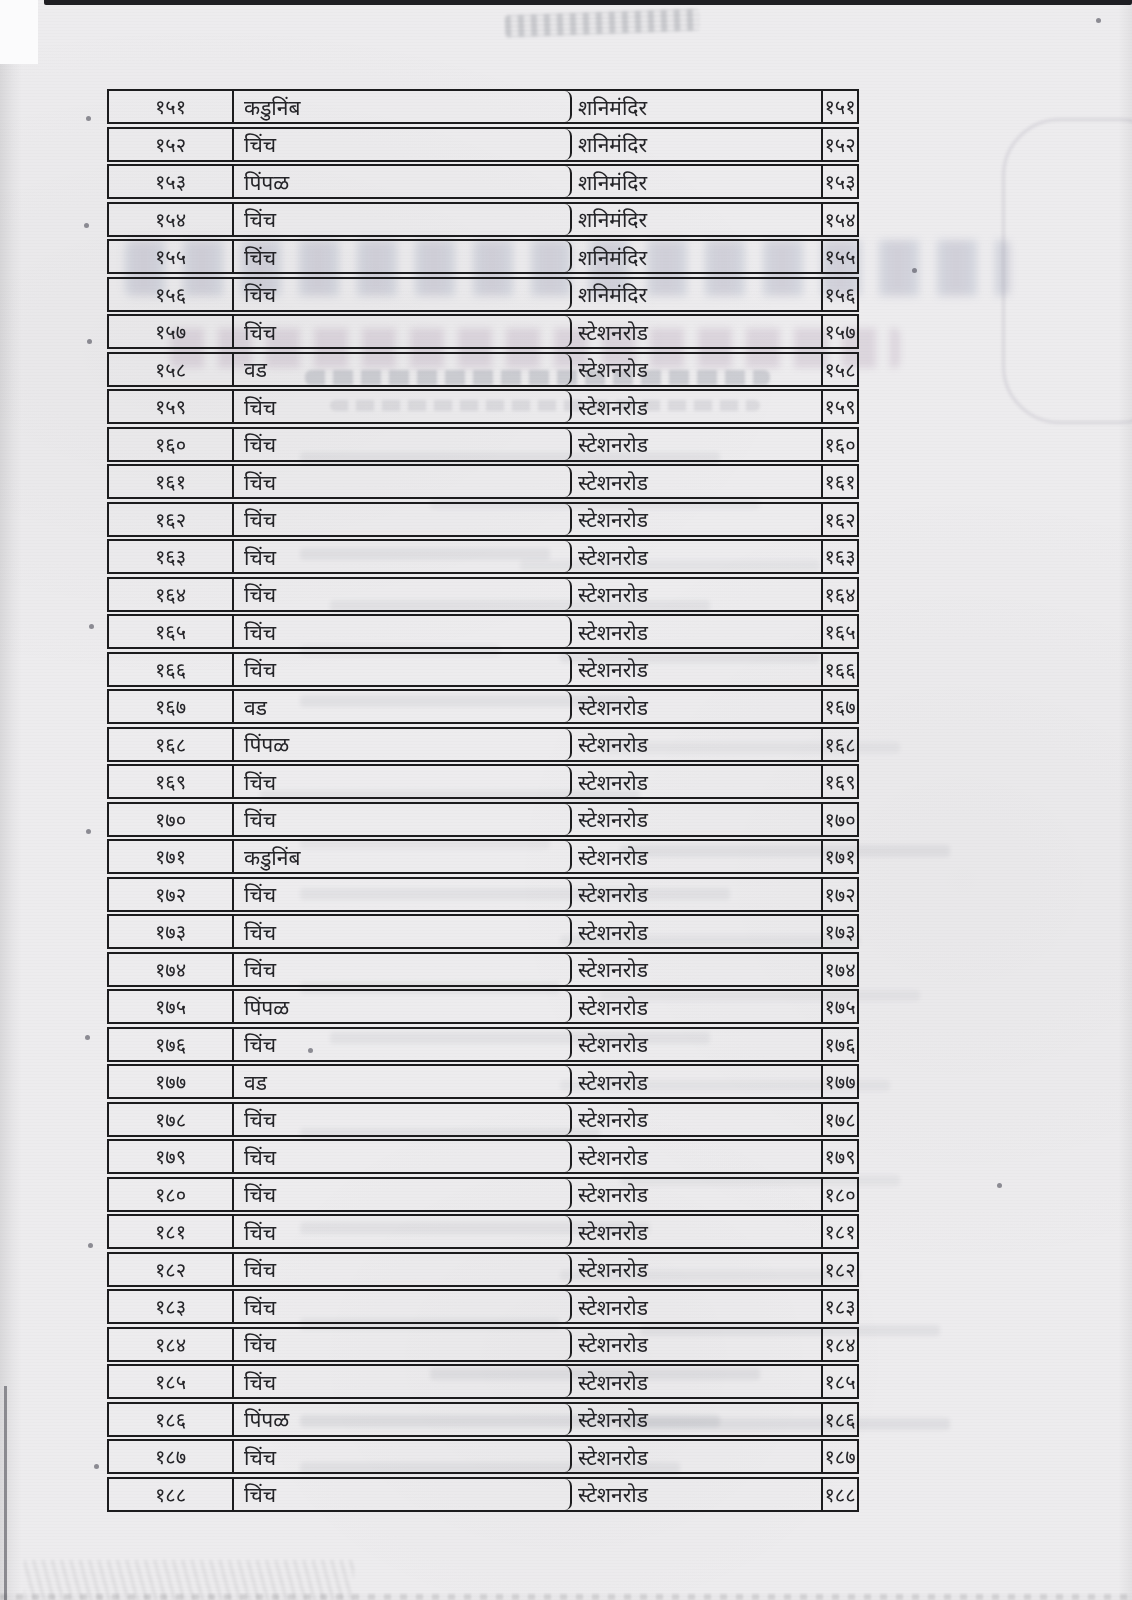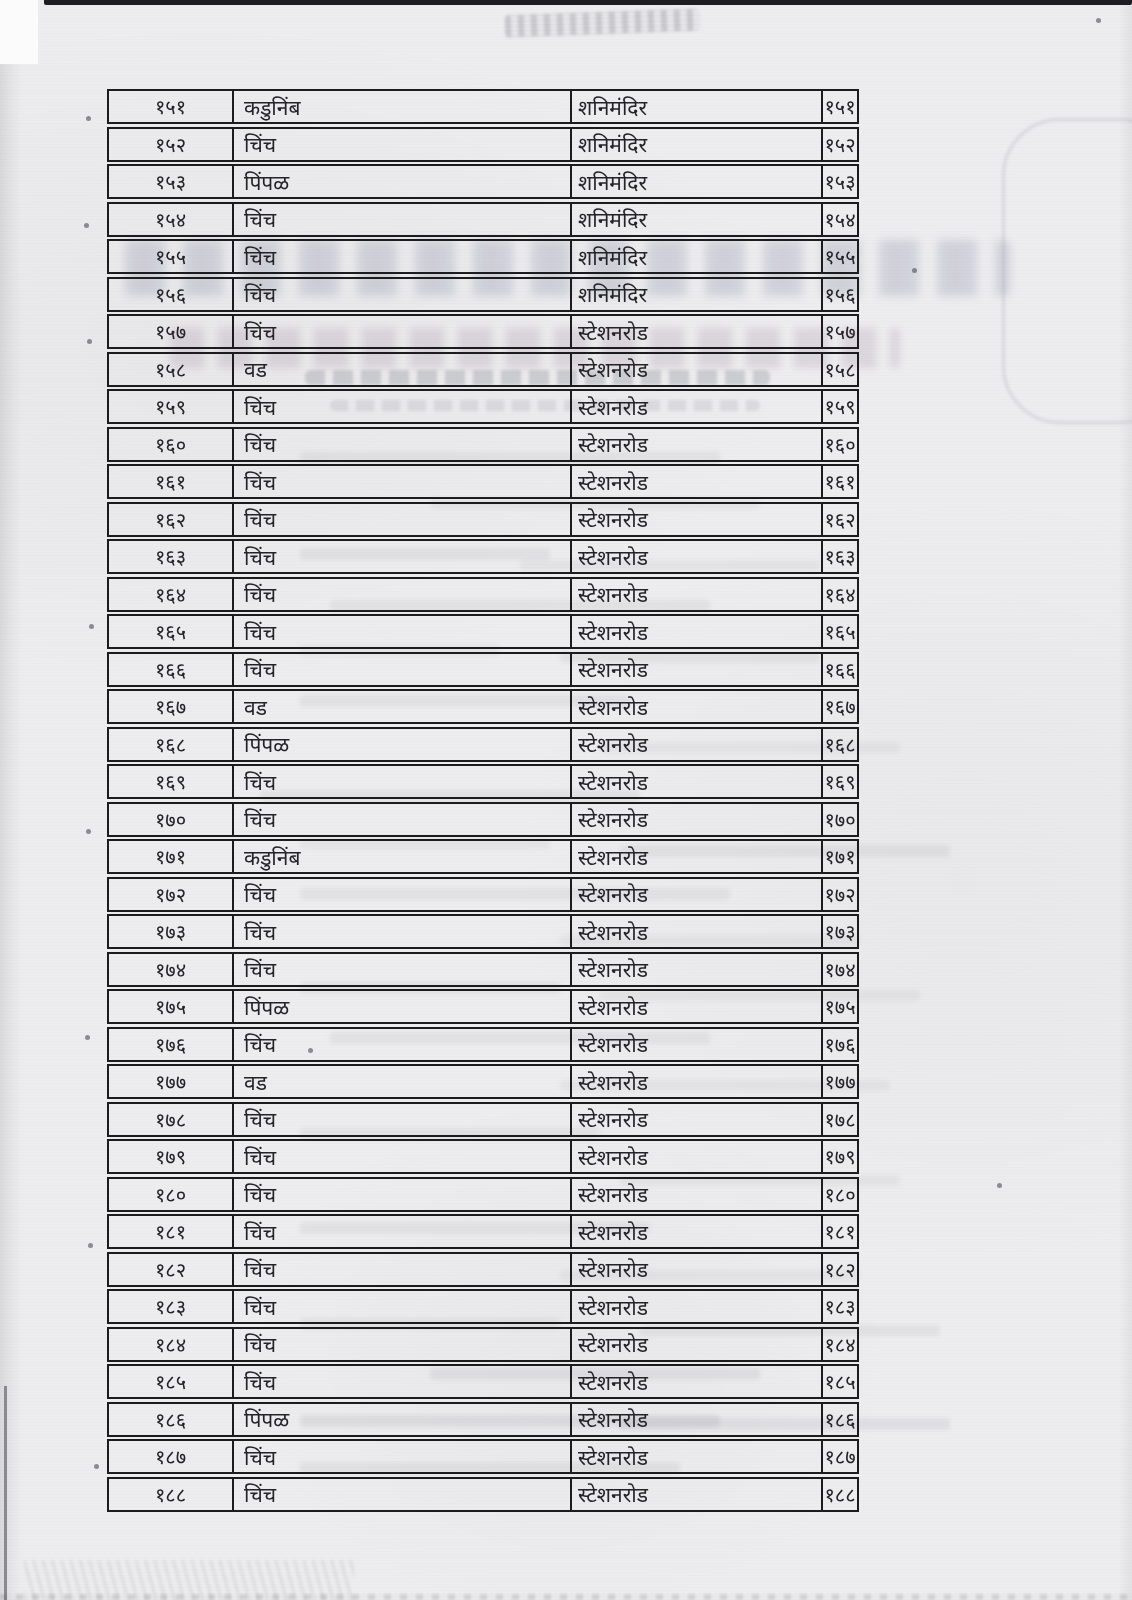--- a/index.html
+++ b/index.html
@@ -66,21 +66,21 @@
 
   
   .tree-table{
     position:absolute;left:107px;top:89px;width:752px;z-index:2;
     display:flex;flex-direction:column;gap:2.5px;
   }
   .row{display:flex;height:35px;border:2px solid #1c1c1e;background:transparent;box-sizing:border-box;}
   .cell{display:flex;align-items:center;color:#242428;overflow:hidden;white-space:nowrap;}
   .c-sr  {flex:0 0 123px;justify-content:center;border-right:2px solid #1c1c1e;font-size:20px;}
   .c-name{flex:0 0 336px;padding-left:10px;border-right:2px solid #1c1c1e;font-size:21px;box-sizing:content-box;}
-  .c-name{flex-basis:326px;} 
+  .c-name{flex-basis:326px;border-radius:7px;} 
   .c-loc {flex:0 0 243px;padding-left:6px;border-right:2px solid #1c1c1e;font-size:21px;box-sizing:content-box;}
   .c-sr2 {flex:1 1 auto;justify-content:center;font-size:20px;}
 </style>
 </head>
 <body>
 
 <div class="page">
 
   <div class="ghost-layer">
     <div class="ghost-band gb-title"></div>

